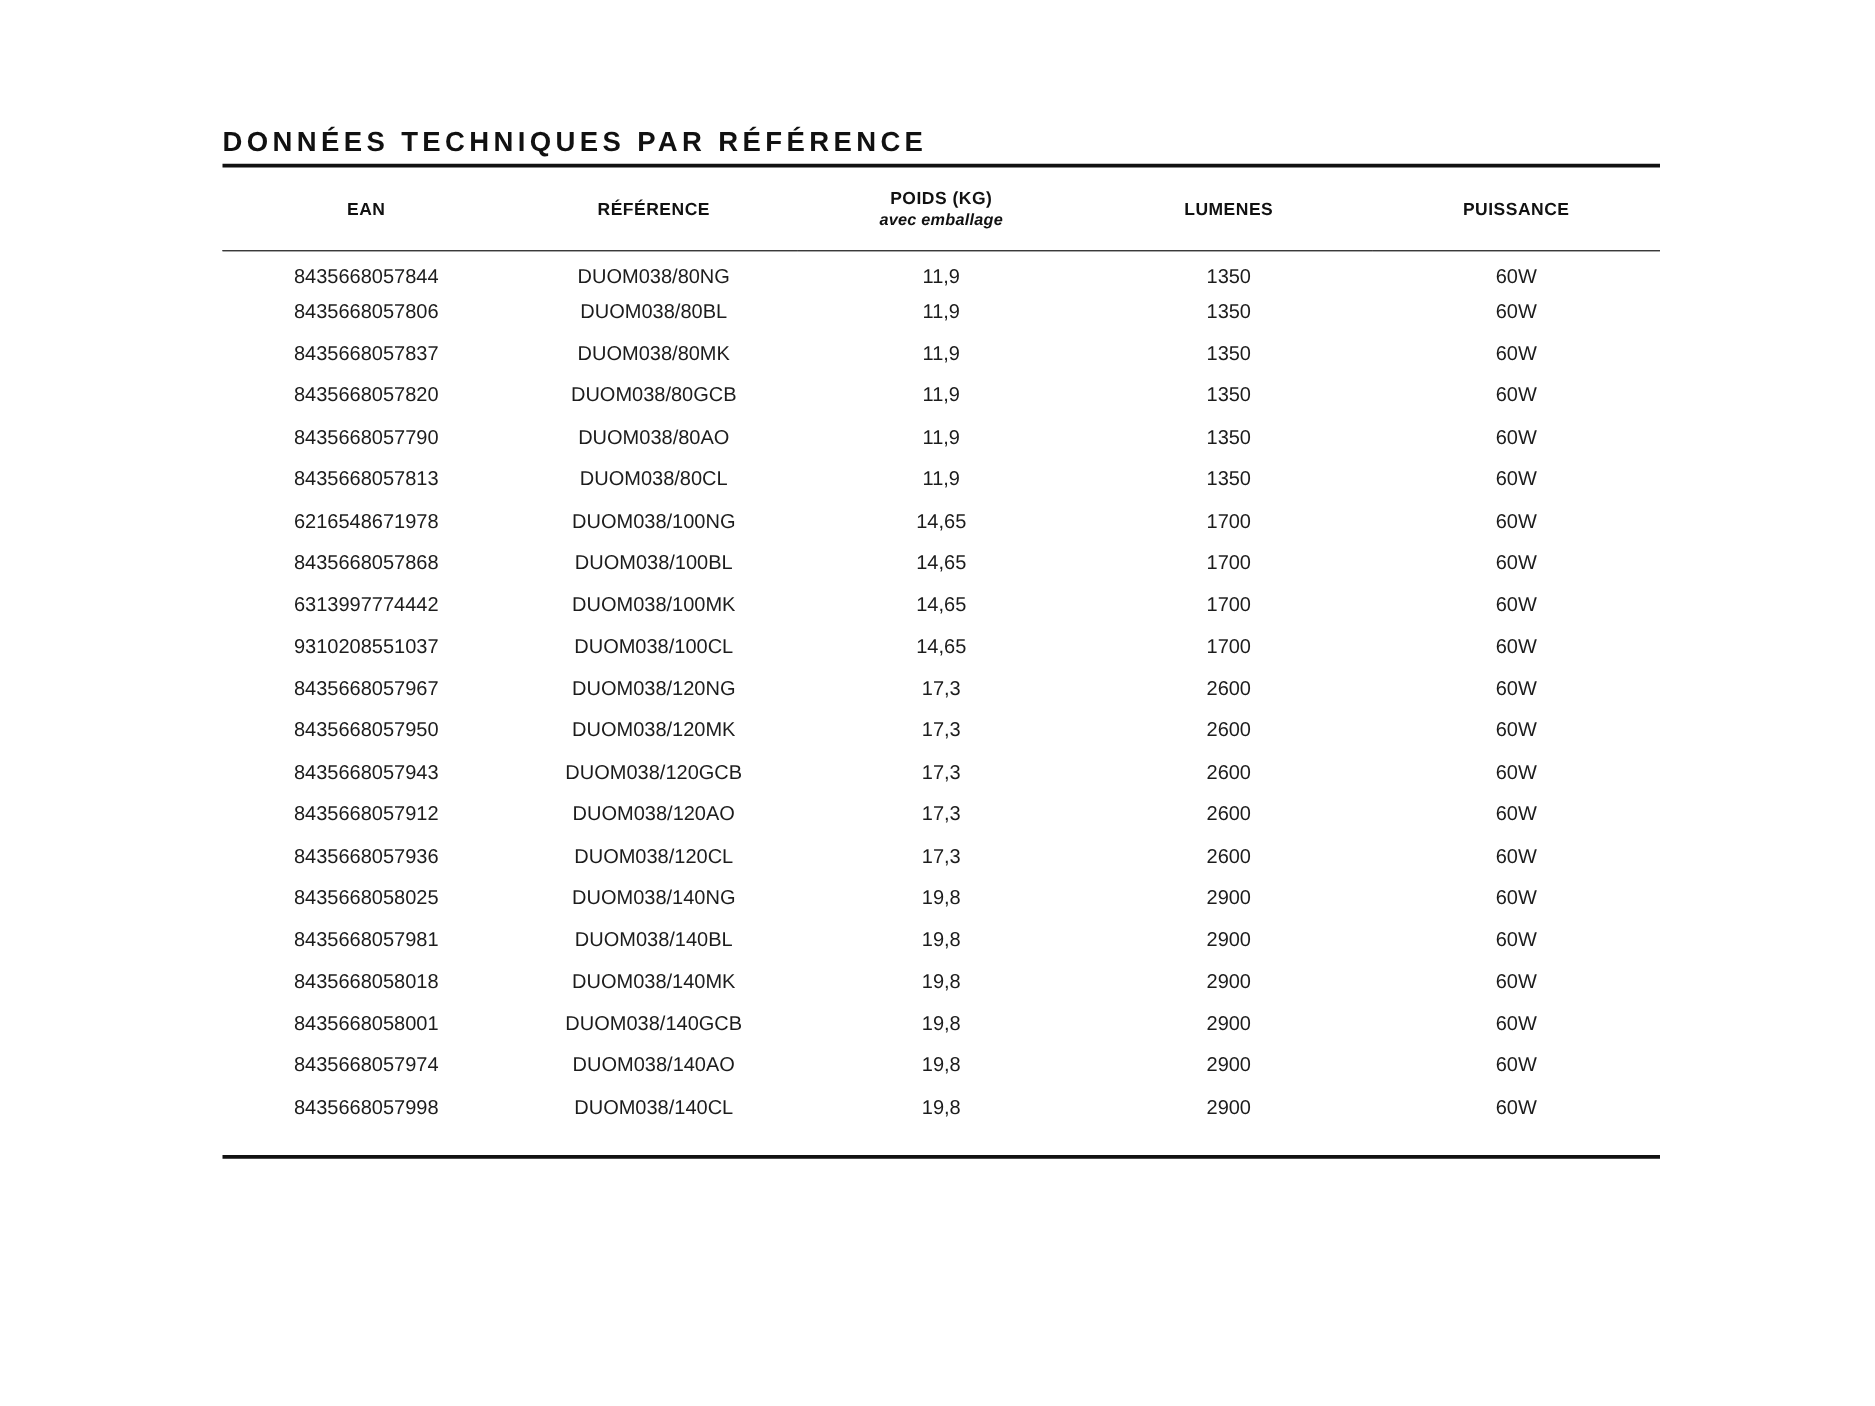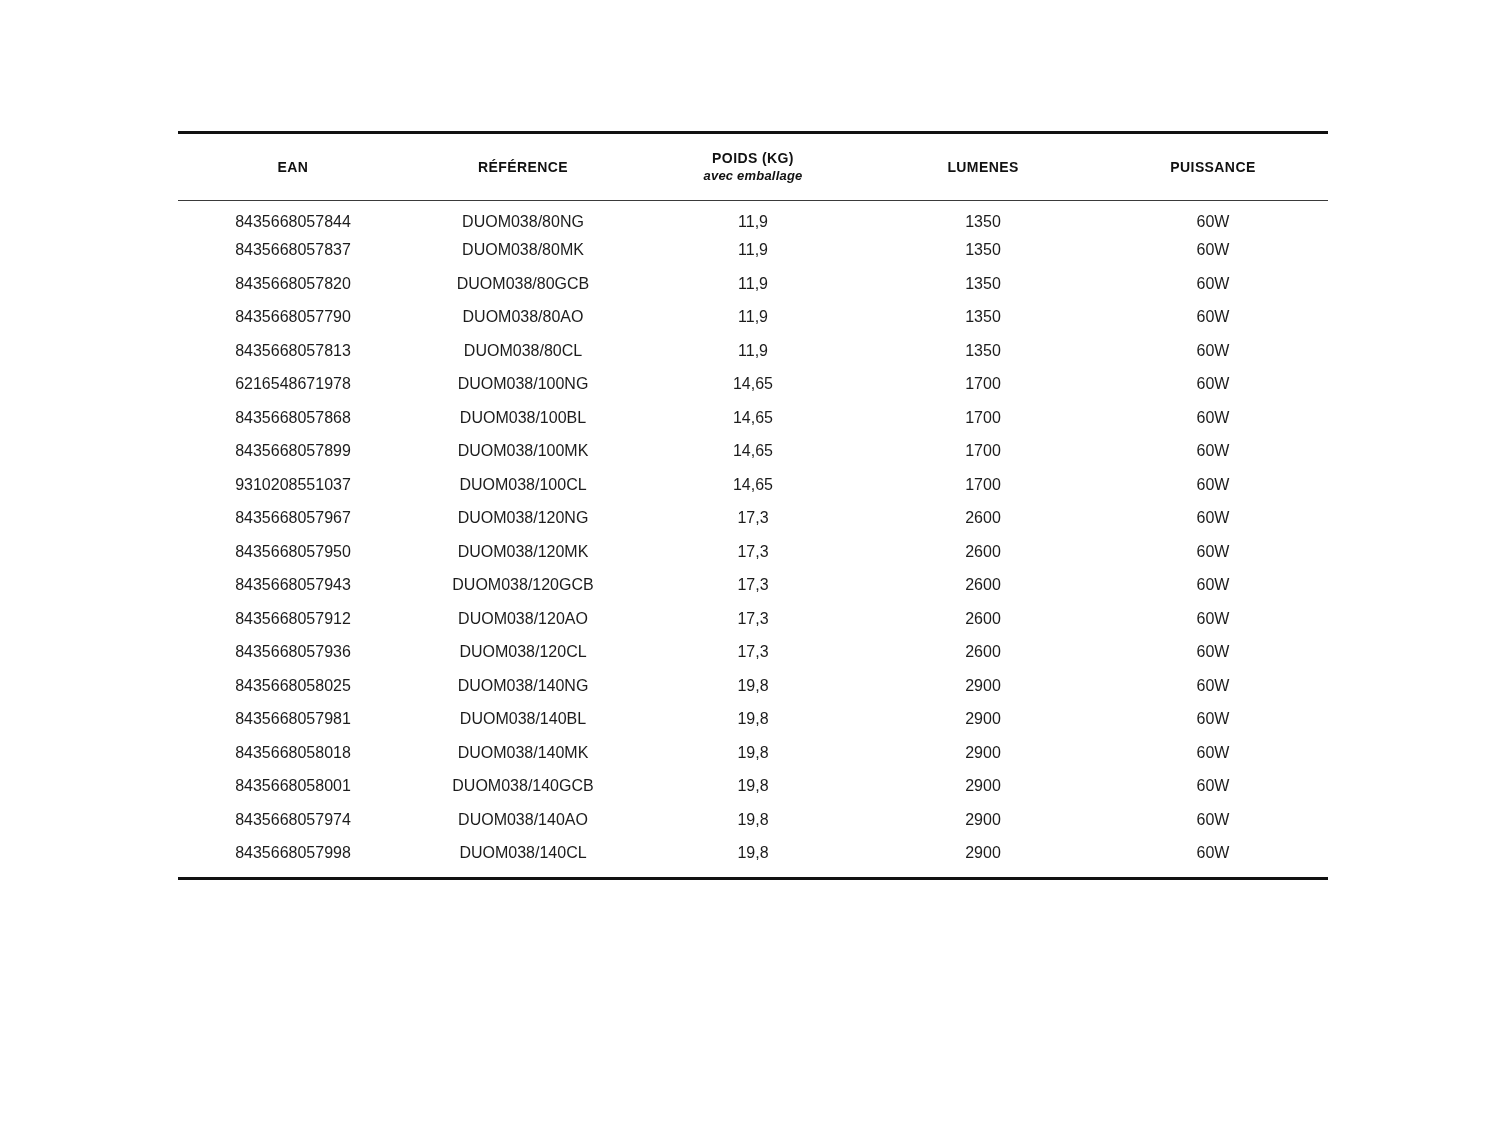--- a/index.html
+++ b/index.html
@@ -27,21 +27,21 @@
     color: #111111;
     white-space: nowrap;
   }
   .table-wrap {
     position: absolute;
     left: 178px;
     top: 131px;
     width: 1150px;
     border-top: 3px solid #111111;
     border-bottom: 3px solid #111111;
-    padding-bottom: 7px;
+    padding-bottom: 20px;
   }
   table.data-table {
     width: 100%;
     border-collapse: collapse;
     table-layout: fixed;
   }
   table.data-table col { width: 230px; }
   thead th {
     height: 66px;
     vertical-align: middle;
@@ -71,20 +71,21 @@
     color: #1c1c1c;
     padding: 0;
     white-space: nowrap;
   }
 </style>
 </head>
 <body>
 
 <div class="sheet">
 
+  <h1 class="page-title">DONNÉES TECHNIQUES PAR RÉFÉRENCE</h1>
 
   <div class="table-wrap">
     <table class="data-table">
       <colgroup>
         <col>
           <col>
           <col>
           <col>
           <col>
       </colgroup>
@@ -110,20 +111,27 @@
       </thead>
       <tbody>
           <tr>
             <td>8435668057844</td>
             <td>DUOM038/80NG</td>
             <td>11,9</td>
             <td>1350</td>
             <td>60W</td>
           </tr>
           <tr>
+            <td>8435668057806</td>
+            <td>DUOM038/80BL</td>
+            <td>11,9</td>
+            <td>1350</td>
+            <td>60W</td>
+          </tr>
+          <tr>
             <td>8435668057837</td>
             <td>DUOM038/80MK</td>
             <td>11,9</td>
             <td>1350</td>
             <td>60W</td>
           </tr>
           <tr>
             <td>8435668057820</td>
             <td>DUOM038/80GCB</td>
             <td>11,9</td>
@@ -152,21 +160,21 @@
             <td>60W</td>
           </tr>
           <tr>
             <td>8435668057868</td>
             <td>DUOM038/100BL</td>
             <td>14,65</td>
             <td>1700</td>
             <td>60W</td>
           </tr>
           <tr>
-            <td>8435668057899</td>
+            <td>6313997774442</td>
             <td>DUOM038/100MK</td>
             <td>14,65</td>
             <td>1700</td>
             <td>60W</td>
           </tr>
           <tr>
             <td>9310208551037</td>
             <td>DUOM038/100CL</td>
             <td>14,65</td>
             <td>1700</td>

